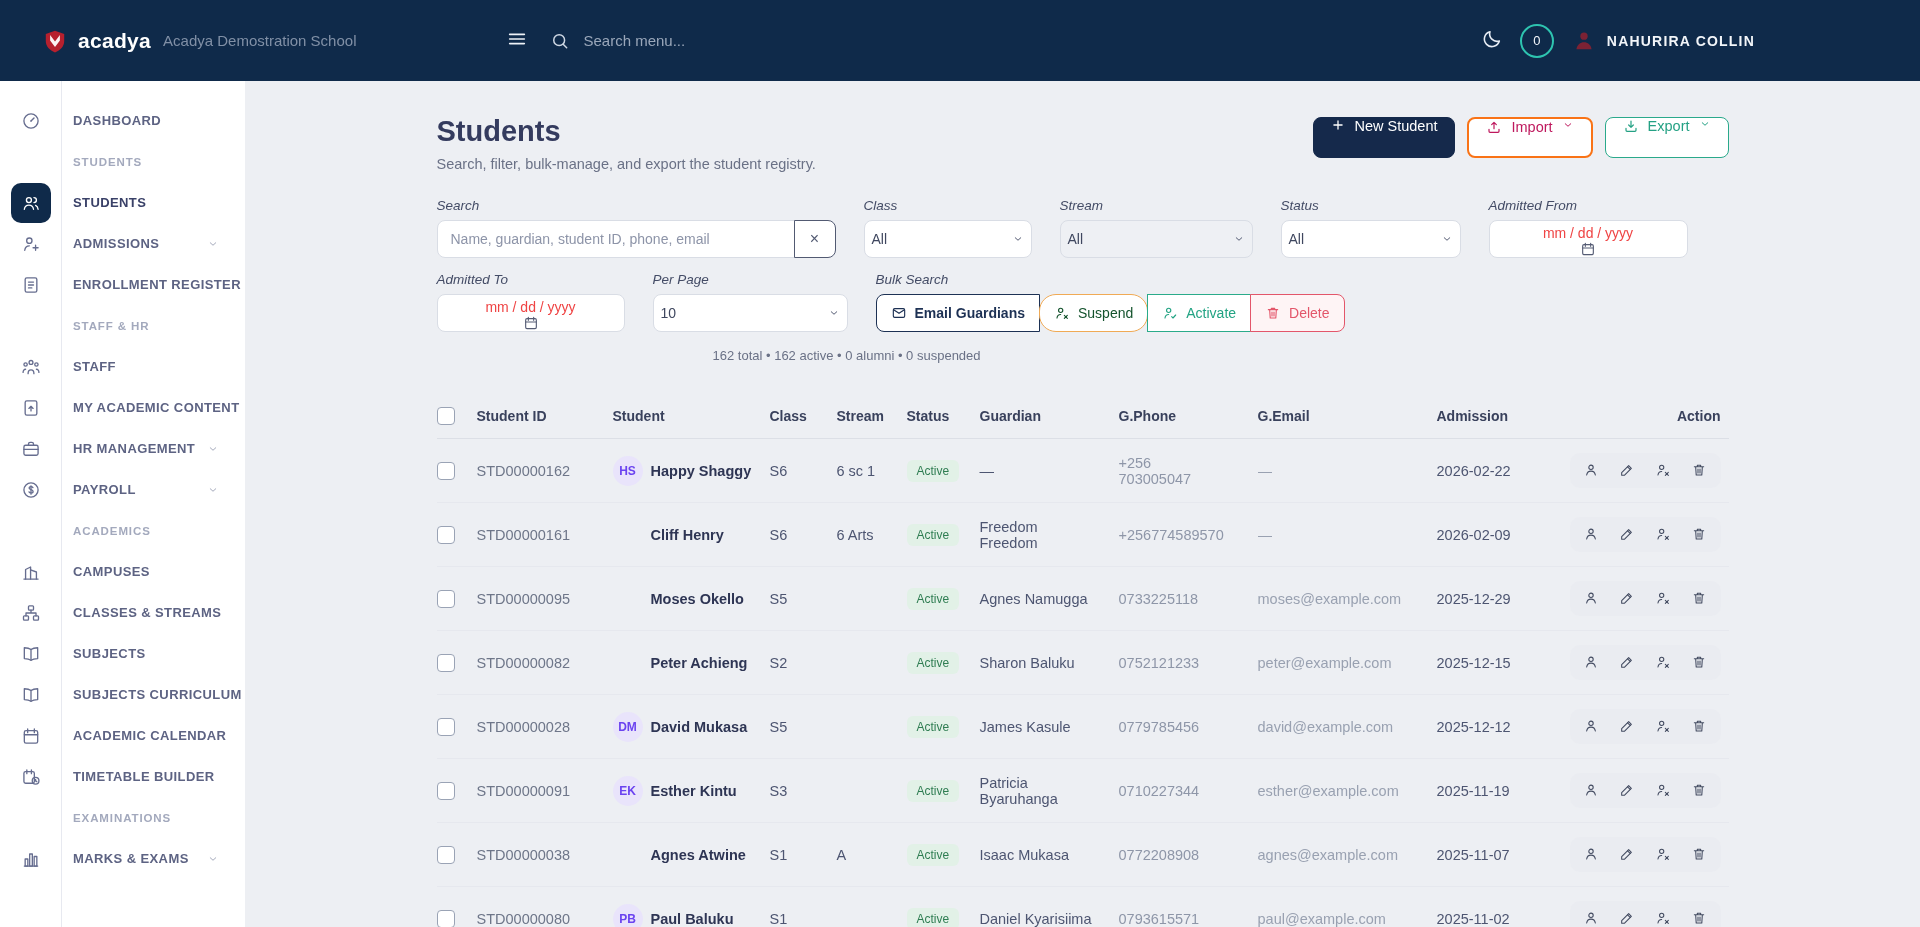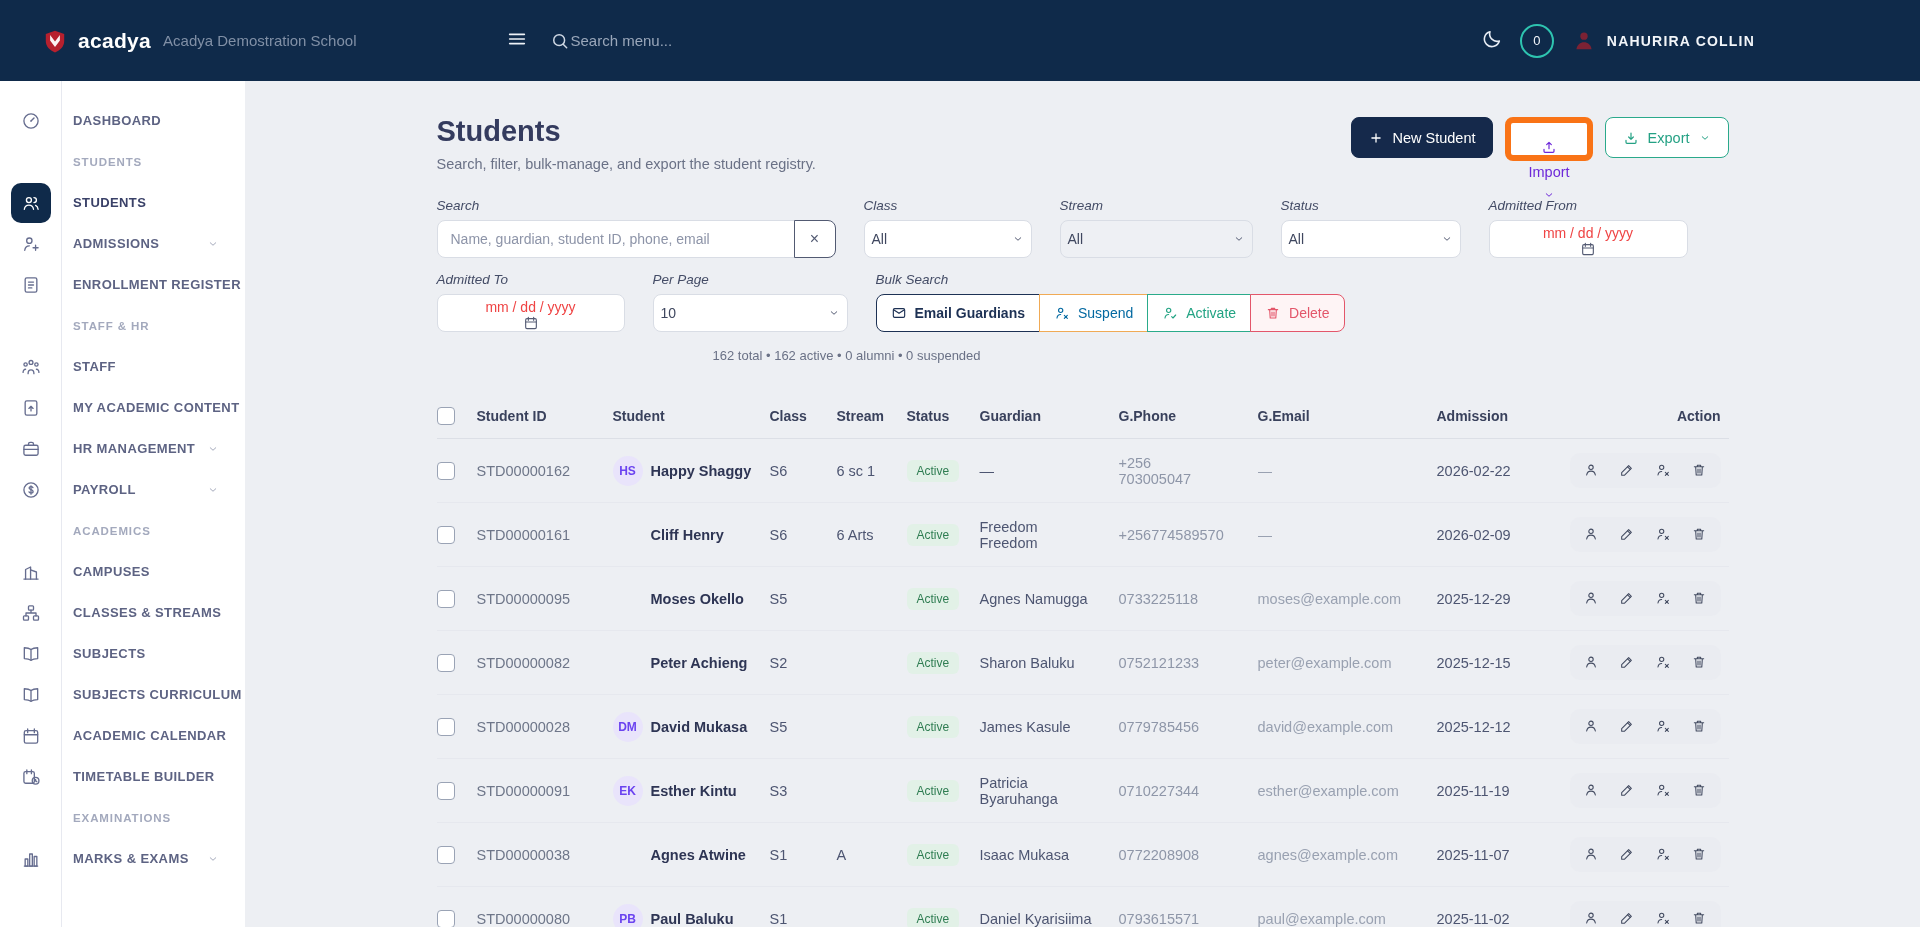--- a/index.html
+++ b/index.html
@@ -13,21 +13,21 @@
   .i20{width:20px;height:20px}.i22{width:22px;height:22px}.i26{width:26px;height:26px}
   .i12{width:12px;height:12px}
 
   
   .topbar{height:81px;background:#0f2a4a;display:flex;align-items:center;padding-left:42px;}
   .brand{display:flex;align-items:center;gap:10px;}
   .brand-name{color:#fff;font-size:21px;font-weight:700;letter-spacing:.3px;}
   .school-name{color:#8190a6;font-size:15px;margin-left:12px;}
   .tb-mid{display:flex;align-items:center;margin-left:150px;gap:22px;}
   .tb-hamburger{background:none;border:none;color:#eef2f7;cursor:pointer;}
-  .tb-search{display:flex;align-items:center;color:#cfd8e4;}
+  .tb-search{display:flex;align-items:center;gap:13px;color:#cfd8e4;}
   .tb-search input{background:transparent;border:none;outline:none;color:#dfe6ef;font-size:15px;width:240px;font-family:inherit;}
   .tb-search input::placeholder{color:#9aa7ba;}
   .tb-right{margin-left:auto;margin-right:165px;display:flex;align-items:center;gap:17px;}
   .tb-moon{background:none;border:none;color:#e8edf4;cursor:pointer;}
   .tb-badge{width:34px;height:34px;border-radius:50%;border:2px solid #2ec4b0;color:#f2f6fa;
             display:flex;align-items:center;justify-content:center;font-size:13px;cursor:pointer;background:transparent;}
   .tb-user{display:flex;align-items:center;gap:10px;cursor:pointer;}
   .tb-user-name{color:#f2f5f9;font-size:14px;font-weight:700;letter-spacing:1.2px;}
 
   
@@ -44,24 +44,24 @@
   .side-section{height:41px;display:flex;align-items:center;padding-left:73px;font-size:11.5px;
                 letter-spacing:.9px;color:#a3a9bd;font-weight:700;position:relative;z-index:1;}
 
   
   .main{flex:1;overflow:hidden;}
   .container{width:1292px;margin:0 auto;padding-top:34px;}
   .page-head{display:flex;justify-content:space-between;align-items:flex-start;}
   .page-title{font-size:29px;font-weight:700;color:#343b5e;}
   .page-subtitle{margin-top:8px;font-size:14.5px;color:#6a7186;}
   .head-actions{display:flex;gap:12px;margin-top:2px;}
-  .btn{height:41px;border-radius:8px;font-size:14.5px;display:inline-flex;align-items:center;gap:9px;
-       padding:16px 17px;cursor:pointer;background:#fff;font-family:inherit;}
+  .btn{height:41px;border-radius:8px;font-size:14.5px;display:inline-flex;gap:9px;
+       padding:0 17px;cursor:pointer;background:#fff;font-family:inherit;}
   .btn-primary{background:#15294b;color:#fff;border:1px solid #15294b;}
-  .btn-outline{border:6px solid #f97316;color:#6d28d9;flex-direction:column;}
+  .btn-outline{border:2px solid #f97316;color:#be185d;}
   .btn-export{border:1px solid #2aa98b;color:#24a184;}
 
   
   .filters-row{display:flex;gap:28px;margin-top:26px;align-items:flex-end;}
   .filters-row.r2{margin-top:14px;}
   .field{display:flex;flex-direction:column;}
   .field-label{font-size:13.5px;color:#444c66;margin-bottom:7px;font-style:italic;}
   .control{height:38px;background:#fff;border:1px solid #d9dde5;border-radius:8px;display:flex;
            align-items:center;padding:0 7px;font-size:14px;color:#3f475f;cursor:pointer;}
   .control.disabled{background:#eef0f4;}
@@ -73,21 +73,21 @@
   .search-input{width:358px;border:1px solid #d9dde5;border-radius:8px 0 0 8px;height:38px;
                 padding:0 13px;font-size:14px;color:#3f475f;outline:none;background:#fff;font-family:inherit;}
   .search-input::placeholder{color:#8d94a8;}
   .clear-btn{width:42px;height:38px;border:1px solid #525a72;border-radius:0 8px 8px 0;background:#fff;
              color:#525a72;font-size:16px;display:flex;align-items:center;justify-content:center;
              cursor:pointer;margin-left:-1px;}
   .bulk-group{display:flex;}
   .bulk-btn{height:38px;display:flex;align-items:center;gap:8px;padding:0 14px;font-size:14px;
             background:#fff;border:1.5px solid;cursor:pointer;font-family:inherit;}
   .bulk-email{border-color:#1d3154;color:#1d3154;border-radius:8px 0 0 8px;font-weight:600;}
-  .bulk-suspend{border-color:#f0aa55;color:#0369a1;margin-left:-1px;}
+  .bulk-suspend{border-color:#f0aa55;color:#14532d;margin-left:-1px;border-radius:17px;}
   .bulk-activate{border-color:#2aab8a;color:#22a383;margin-left:-1px;}
   .bulk-delete{border-color:#e3566a;color:#e3566a;background:#fef4f5;border-radius:0 8px 8px 0;margin-left:-1px;}
 
   .stats{margin-top:16px;margin-left:276px;font-size:13px;color:#6a7186;}
 
   
   table{width:100%;border-collapse:collapse;margin-top:34px;table-layout:fixed;}
   th{font-size:14px;color:#39415c;font-weight:700;text-align:left;padding:10px 8px 13px 0;
      border-bottom:1px solid #dcdfe6;}
   th.right,td.right{text-align:right;}

